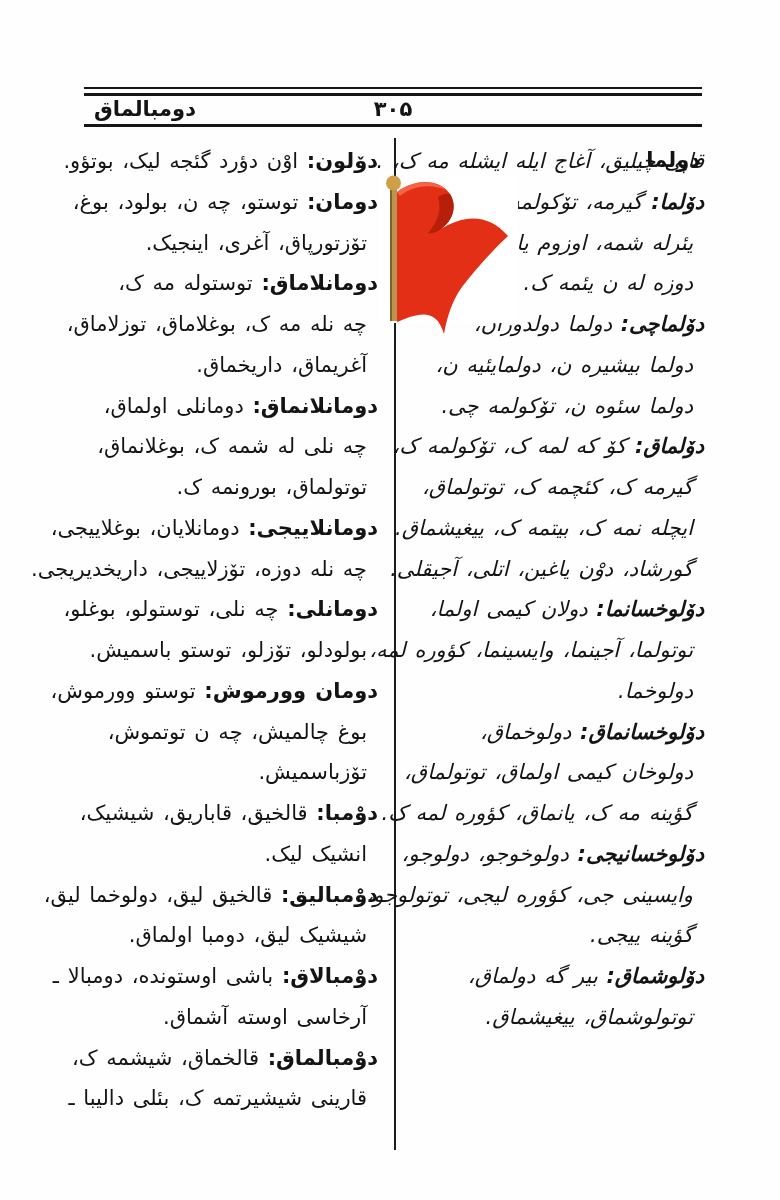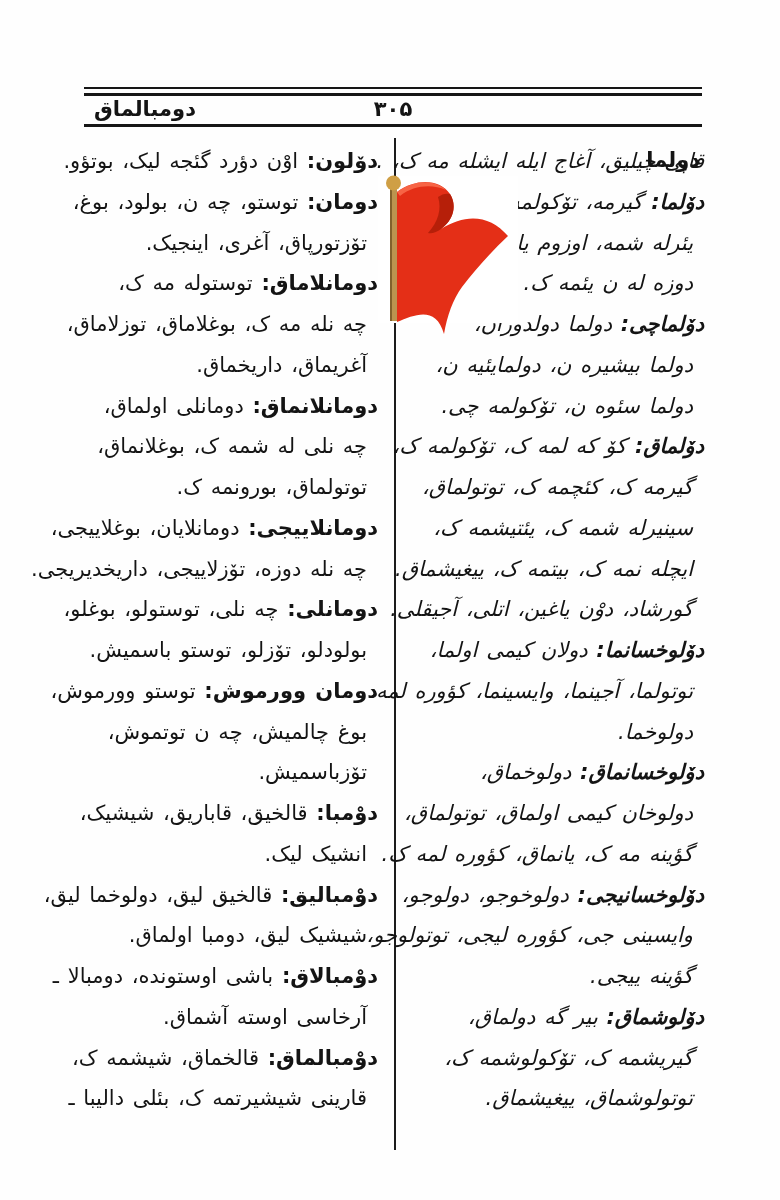--- a/index.html
+++ b/index.html
@@ -49,34 +49,32 @@
   <div class="col col-right">
     <div class="ln"><span class="hw"></span><span>قاپی چیلیق، آغاج ایله ایشله مه ک، .</span></div>
     <div class="ln"><span class="hw">دۆلما:</span><span> گیرمه، تۆکولمه، ییغیشما،</span></div>
     <div class="ln cont"><span class="hw"></span><span>یئرله شمه، اوزوم یارپاغی ایله ـ</span></div>
     <div class="ln cont"><span class="hw"></span><span>دوزه له ن یئمه ک.</span></div>
     <div class="ln"><span class="hw">دۆلماچی:</span><span> دولما دولدوران،</span></div>
     <div class="ln cont"><span class="hw"></span><span>دولما بیشیره ن، دولمایئیه ن،</span></div>
     <div class="ln cont"><span class="hw"></span><span>دولما سئوه ن، تۆکولمه چی.</span></div>
     <div class="ln"><span class="hw">دۆلماق:</span><span> کۆ که لمه ک، تۆکولمه ک،</span></div>
     <div class="ln cont"><span class="hw"></span><span>گیرمه ک، کئچمه ک، توتولماق،</span></div>
-    <div class="ln cont"><span class="hw"></span><span>سینیرله شمه ک، یئتیشمه ک،</span></div>
     <div class="ln cont"><span class="hw"></span><span>ایچله نمه ک، بیتمه ک، ییغیشماق.</span></div>
     <div class="ln cont"><span class="hw"></span><span>گورشاد، دوْن یاغین، اتلی، آجیقلی.</span></div>
     <div class="ln"><span class="hw">دۆلوخسانما:</span><span> دولان کیمی اولما،</span></div>
     <div class="ln cont"><span class="hw"></span><span>توتولما، آجینما، وایسینما، کؤوره لمه،</span></div>
     <div class="ln cont"><span class="hw"></span><span>دولوخما.</span></div>
     <div class="ln"><span class="hw">دۆلوخسانماق:</span><span> دولوخماق،</span></div>
     <div class="ln cont"><span class="hw"></span><span>دولوخان کیمی اولماق، توتولماق،</span></div>
     <div class="ln cont"><span class="hw"></span><span>گؤینه مه ک، یانماق، کؤوره لمه ک.</span></div>
     <div class="ln"><span class="hw">دۆلوخسانیجی:</span><span> دولوخوجو، دولوجو،</span></div>
     <div class="ln cont"><span class="hw"></span><span>وایسینی جی، کؤوره لیجی، توتولوجو،</span></div>
     <div class="ln cont"><span class="hw"></span><span>گؤینه ییجی.</span></div>
     <div class="ln"><span class="hw">دۆلوشماق:</span><span> بیر گه دولماق،</span></div>
-    <div class="ln cont"><span class="hw"></span><span>گیریشمه ک، تۆکولوشمه ک،</span></div>
     <div class="ln cont"><span class="hw"></span><span>توتولوشماق، ییغیشماق.</span></div>
   </div>
 
   <div class="col col-left">
     <div class="ln"><span class="hw">دۆلون:</span><span> اوْن دؤرد گئجه لیک، بوتؤو.</span></div>
     <div class="ln"><span class="hw">دومان:</span><span> توستو، چه ن، بولود، بوغ،</span></div>
     <div class="ln cont"><span class="hw"></span><span>تۆزتورپاق، آغری، اینجیک.</span></div>
     <div class="ln"><span class="hw">دومانلاماق:</span><span> توستوله مه ک،</span></div>
     <div class="ln cont"><span class="hw"></span><span>چه نله مه ک، بوغلاماق، توزلاماق،</span></div>
     <div class="ln cont"><span class="hw"></span><span>آغریماق، داریخماق.</span></div>

